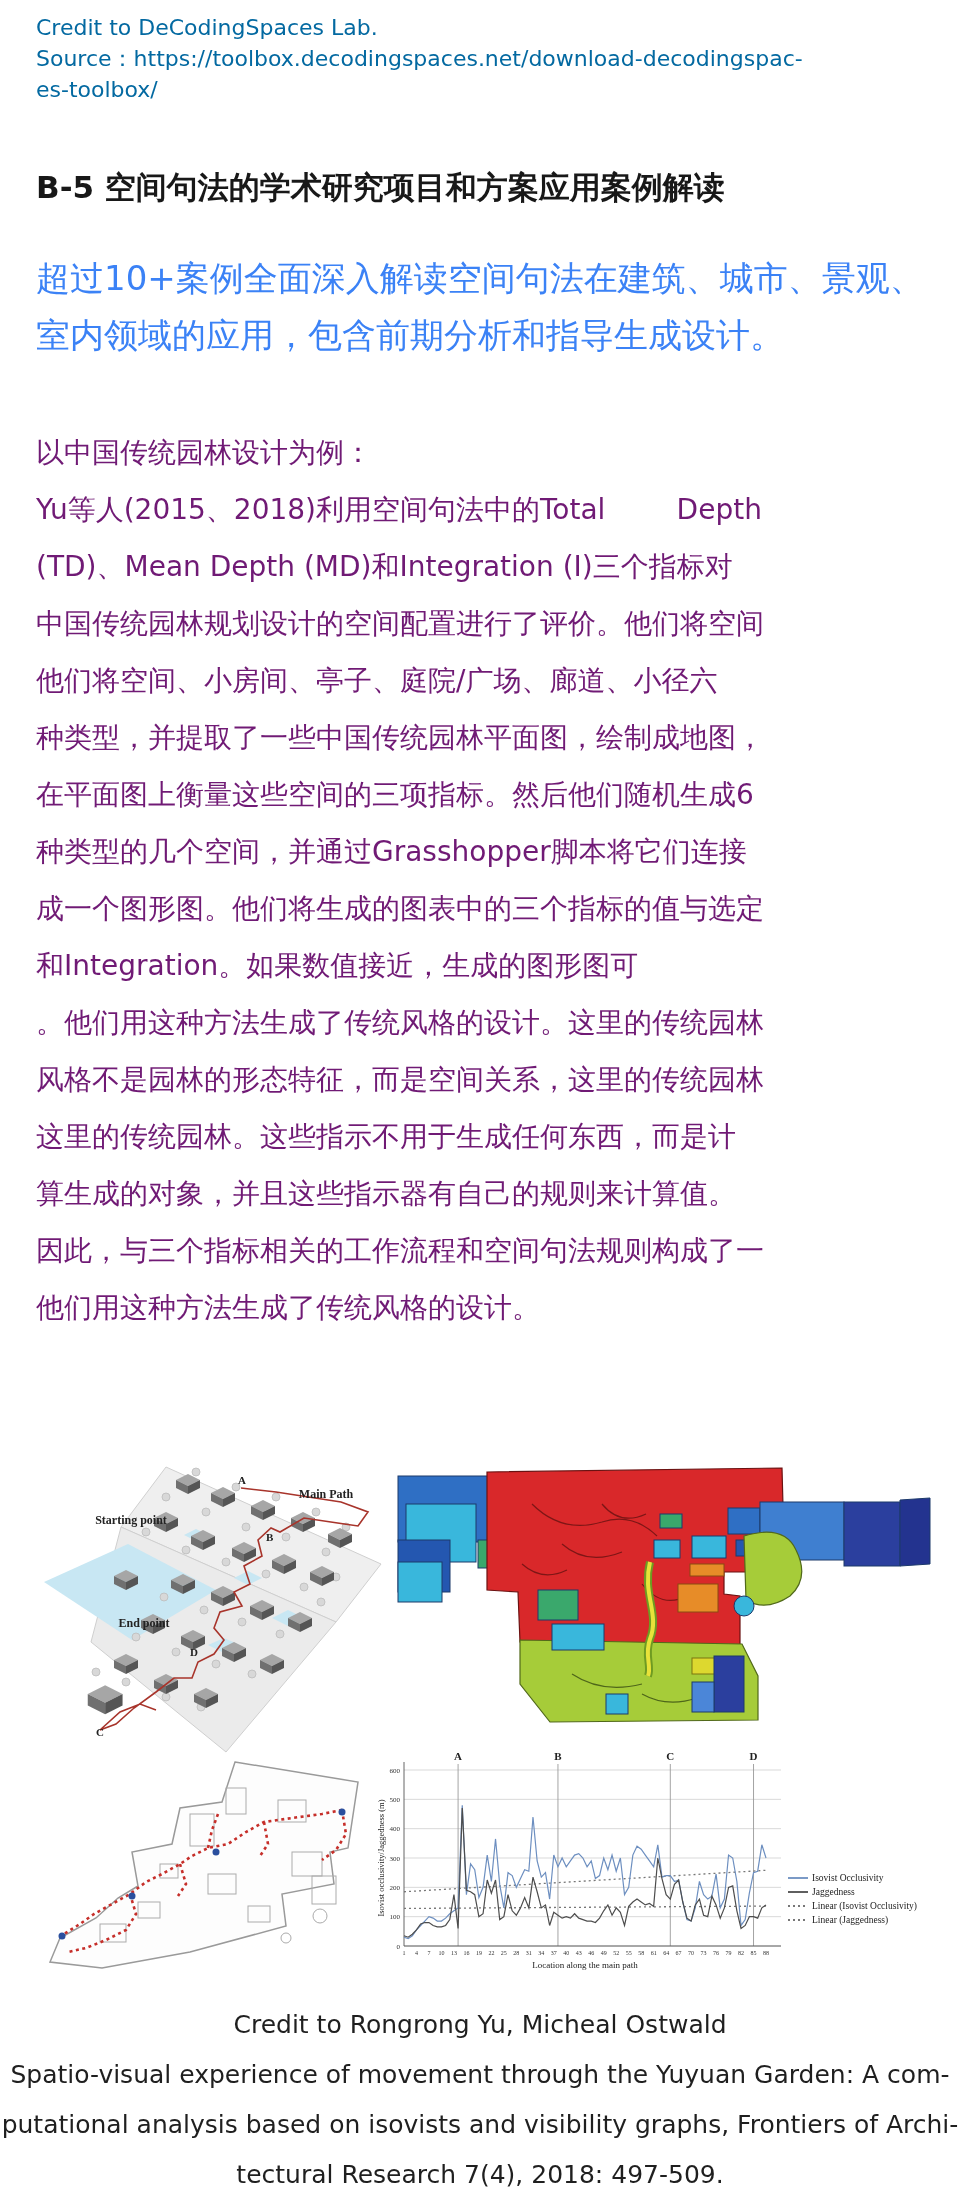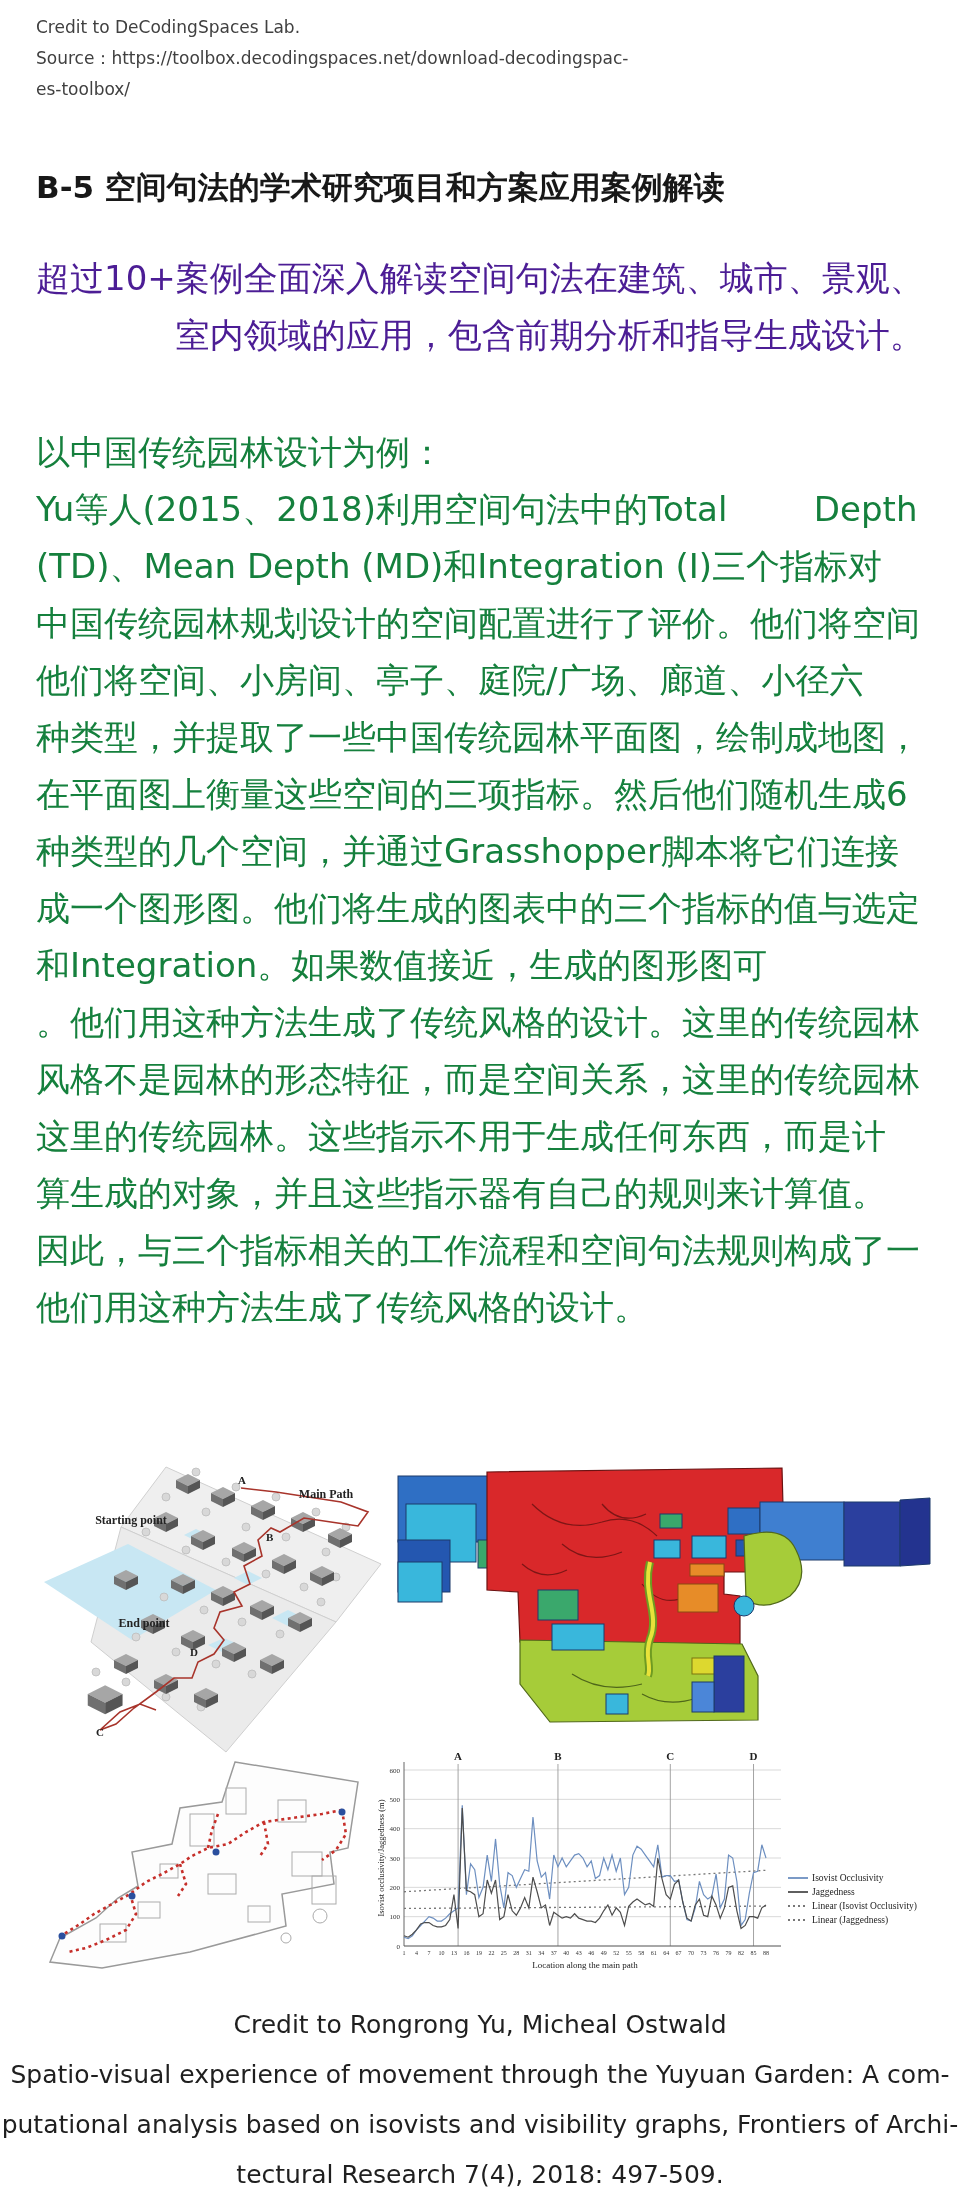--- a/index.html
+++ b/index.html
@@ -1,22 +1,22 @@
 <!DOCTYPE html>
 <html><head>
 <meta charset="utf-8">
 <style>
   html,body{margin:0;padding:0;}
   body{width:960px;height:2198px;position:relative;background:#ffffff;
        font-family:"DejaVu Sans","Liberation Sans",sans-serif;color:#2f2f2f;}
   .abs{position:absolute;}
-  .top-credit{left:36px;top:12px;font-size:17px;line-height:31px;color:#404040;}
+  .top-credit{left:36px;top:12px;font-size:22px;line-height:31px;color:#0369a1;}
   .heading{left:36px;top:166px;font-size:31px;line-height:42px;font-weight:700;color:#181818;text-align:center;}
-  .intro{left:36px;top:250px;font-size:34px;line-height:57px;color:#4c1d95;text-align:right;}
-  .bodytext{left:36px;top:424px;font-size:34px;line-height:57px;color:#15803d;}
+  .intro{left:36px;top:250px;font-size:34px;line-height:57px;color:#3b82f6;}
+  .bodytext{left:36px;top:424px;font-size:28px;line-height:57px;color:#701a75;}
   .line{white-space:pre;}
   .figure{left:36px;top:1438px;width:900px;height:552px;}
   .axon{position:absolute;left:0;top:4px;width:356px;height:316px;}
   .map{position:absolute;left:356px;top:6px;width:544px;height:284px;}
   .plan{position:absolute;left:4px;top:318px;width:340px;height:224px;}
   .chart{position:absolute;left:340px;top:312px;width:560px;height:240px;}
   .bottom-credit{left:0;top:2000px;width:960px;text-align:center;font-size:25px;line-height:50px;color:#1f1f1f;}
   svg text{font-family:"Liberation Serif",serif;}
   .figlabel{font-weight:bold;font-size:12px;fill:#222;}
   .figletter{font-weight:bold;font-size:11px;fill:#222;}

